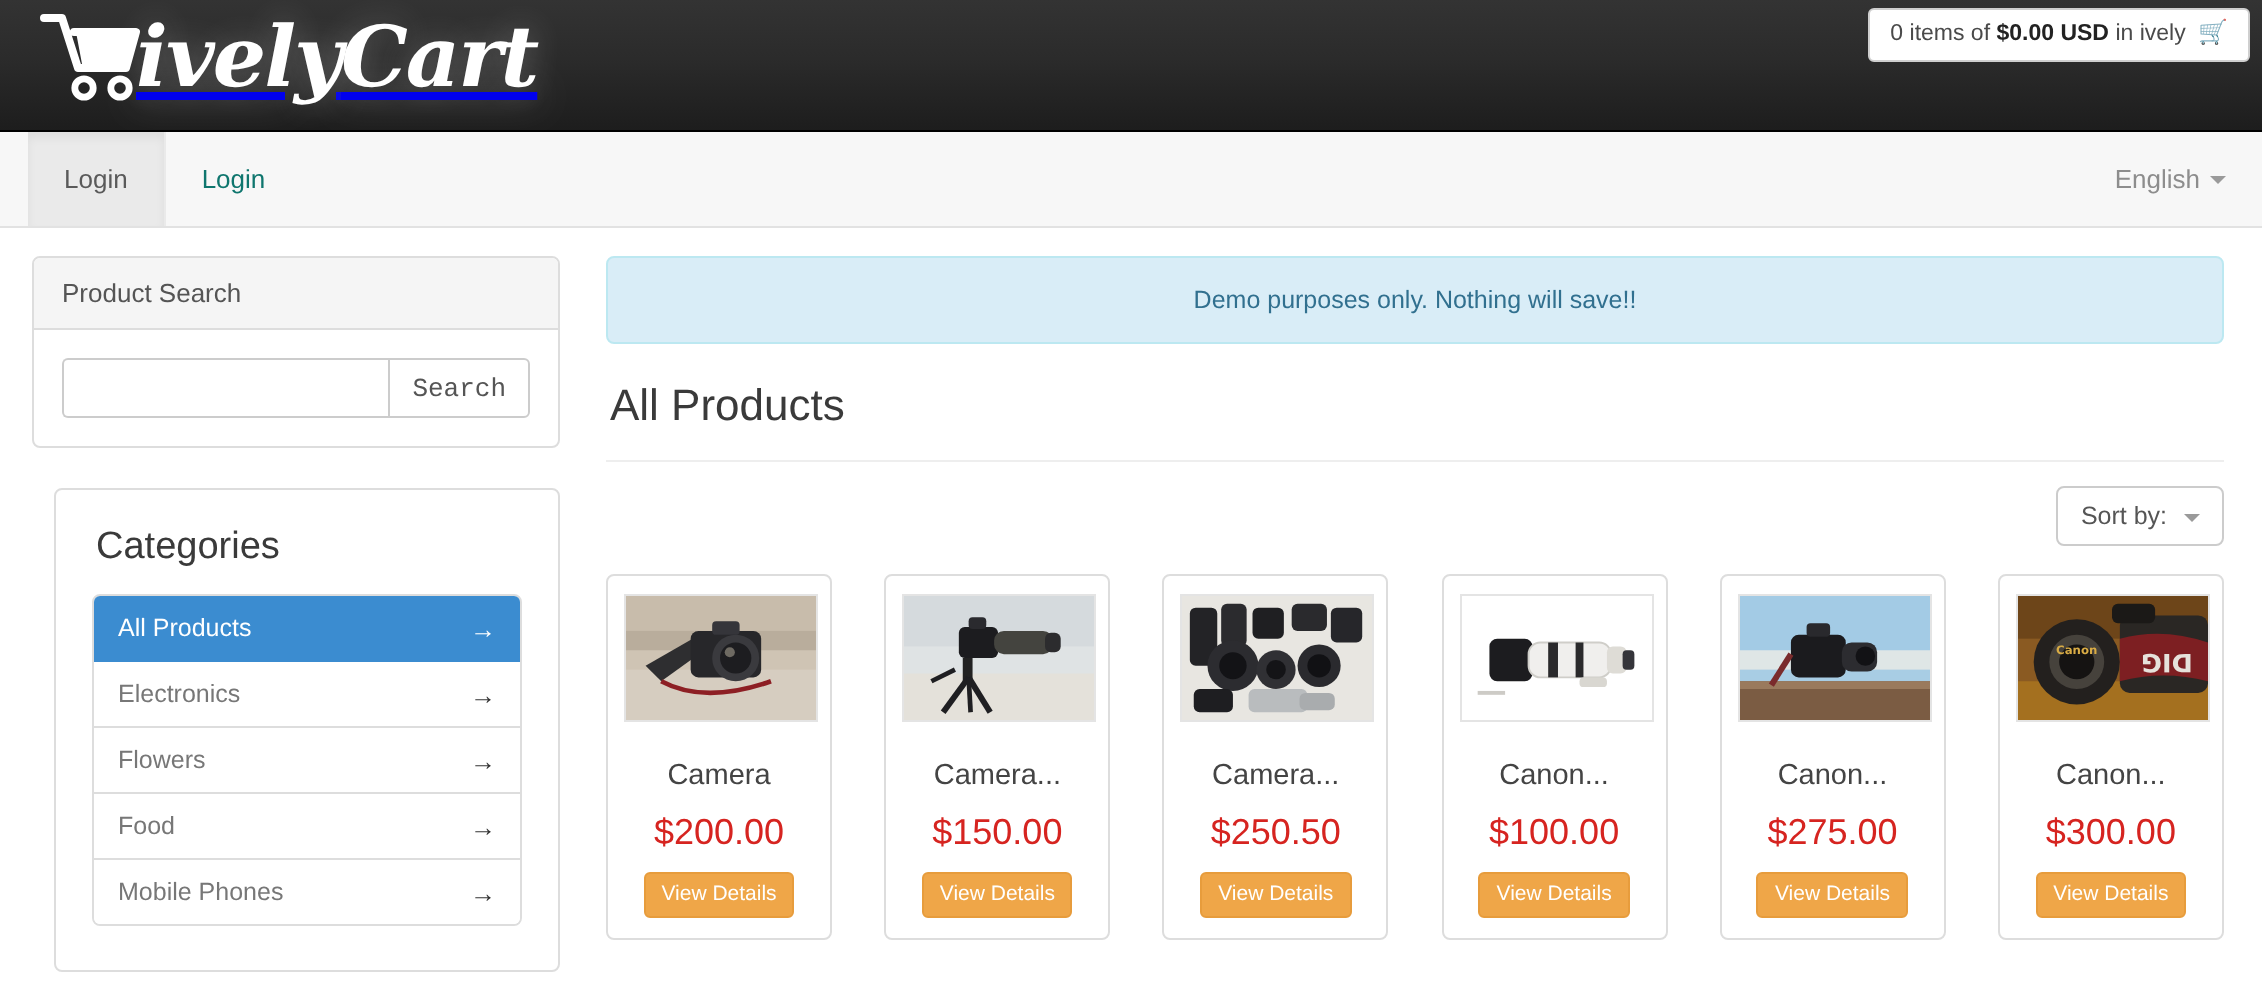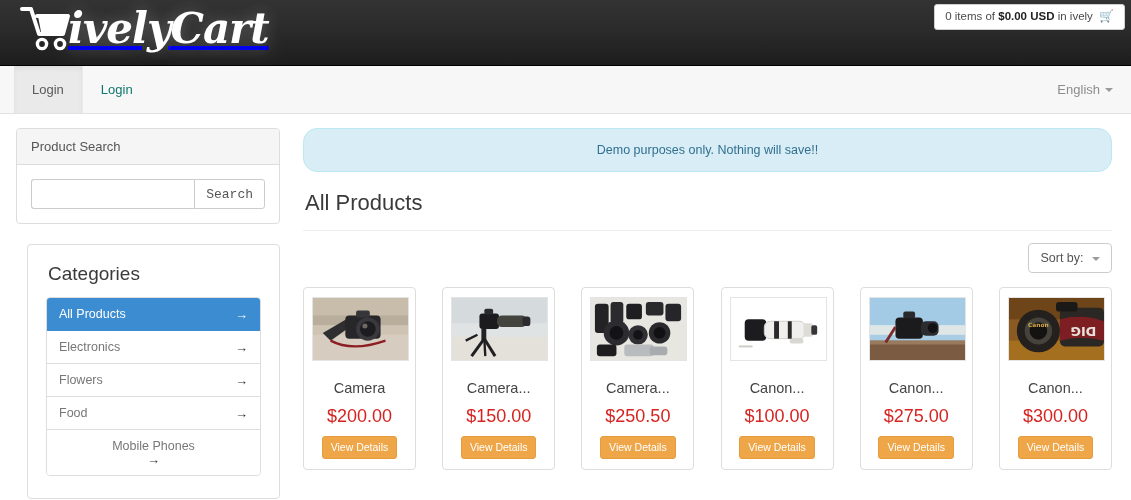--- a/index.html
+++ b/index.html
@@ -155,34 +155,34 @@
     display: flex;
     align-items: center;
     justify-content: space-between;
     padding: 9px 12px;
     font-size: 12.5px;
     color: #777777;
     background: #ffffff;
     border-bottom: 1px solid #dddddd;
     cursor: pointer;
   }
-  .cat-item:last-child { border-bottom: none; flex-direction: column; }
+  .cat-item:last-child { border-bottom: none; }
   .cat-item.active {
     background: #3b8cd0;
     color: #ffffff;
     border-bottom-color: #3b8cd0;
   }
   .arrow-icon { font-size: 13px; line-height: 1; color: #333333; }
   .cat-item.active .arrow-icon { color: #ffffff; }
 
   
   .alert {
     background: #d9edf7;
     border: 1px solid #bce8f1;
-    border-radius: 14px;
+    border-radius: 4px;
     color: #31708f;
     font-size: 12.5px;
     text-align: center;
     padding: 14px 12px;
     margin-bottom: 18px;
   }
 
   .page-title {
     font-size: 22px;
     font-weight: normal;

